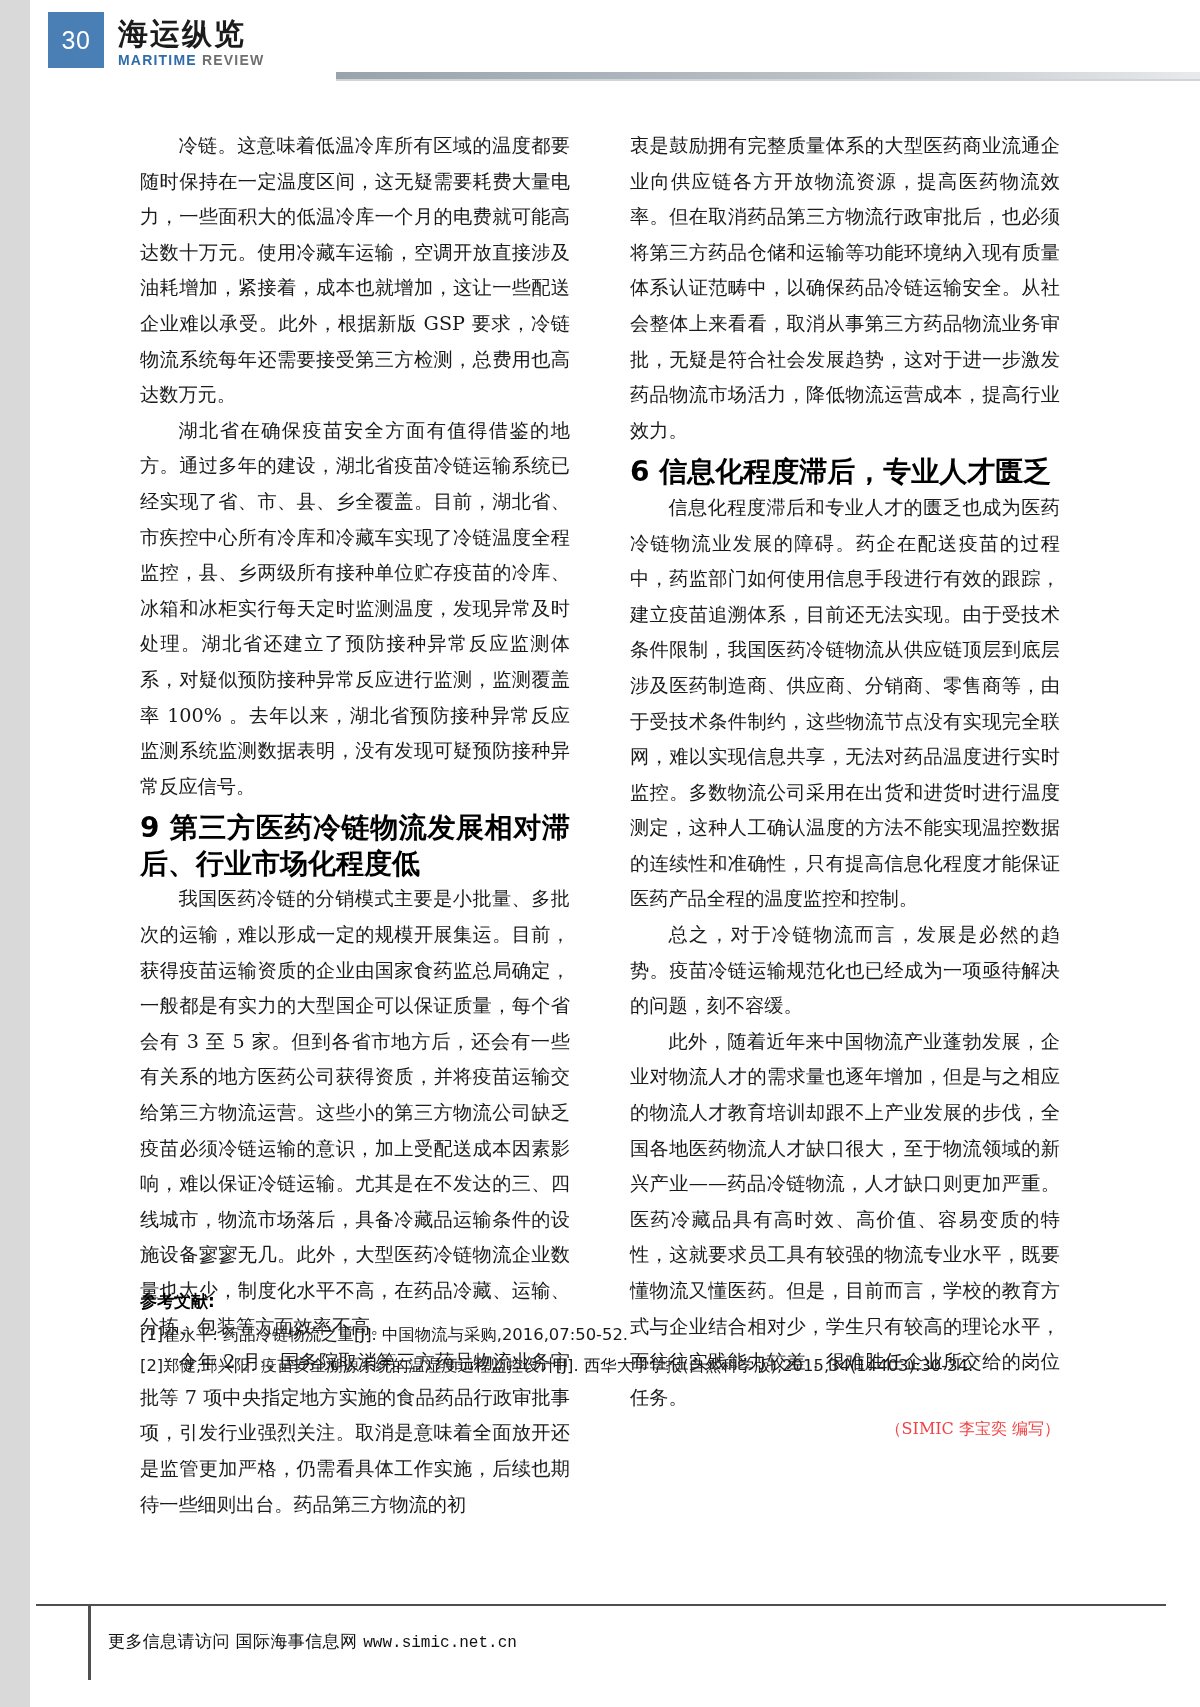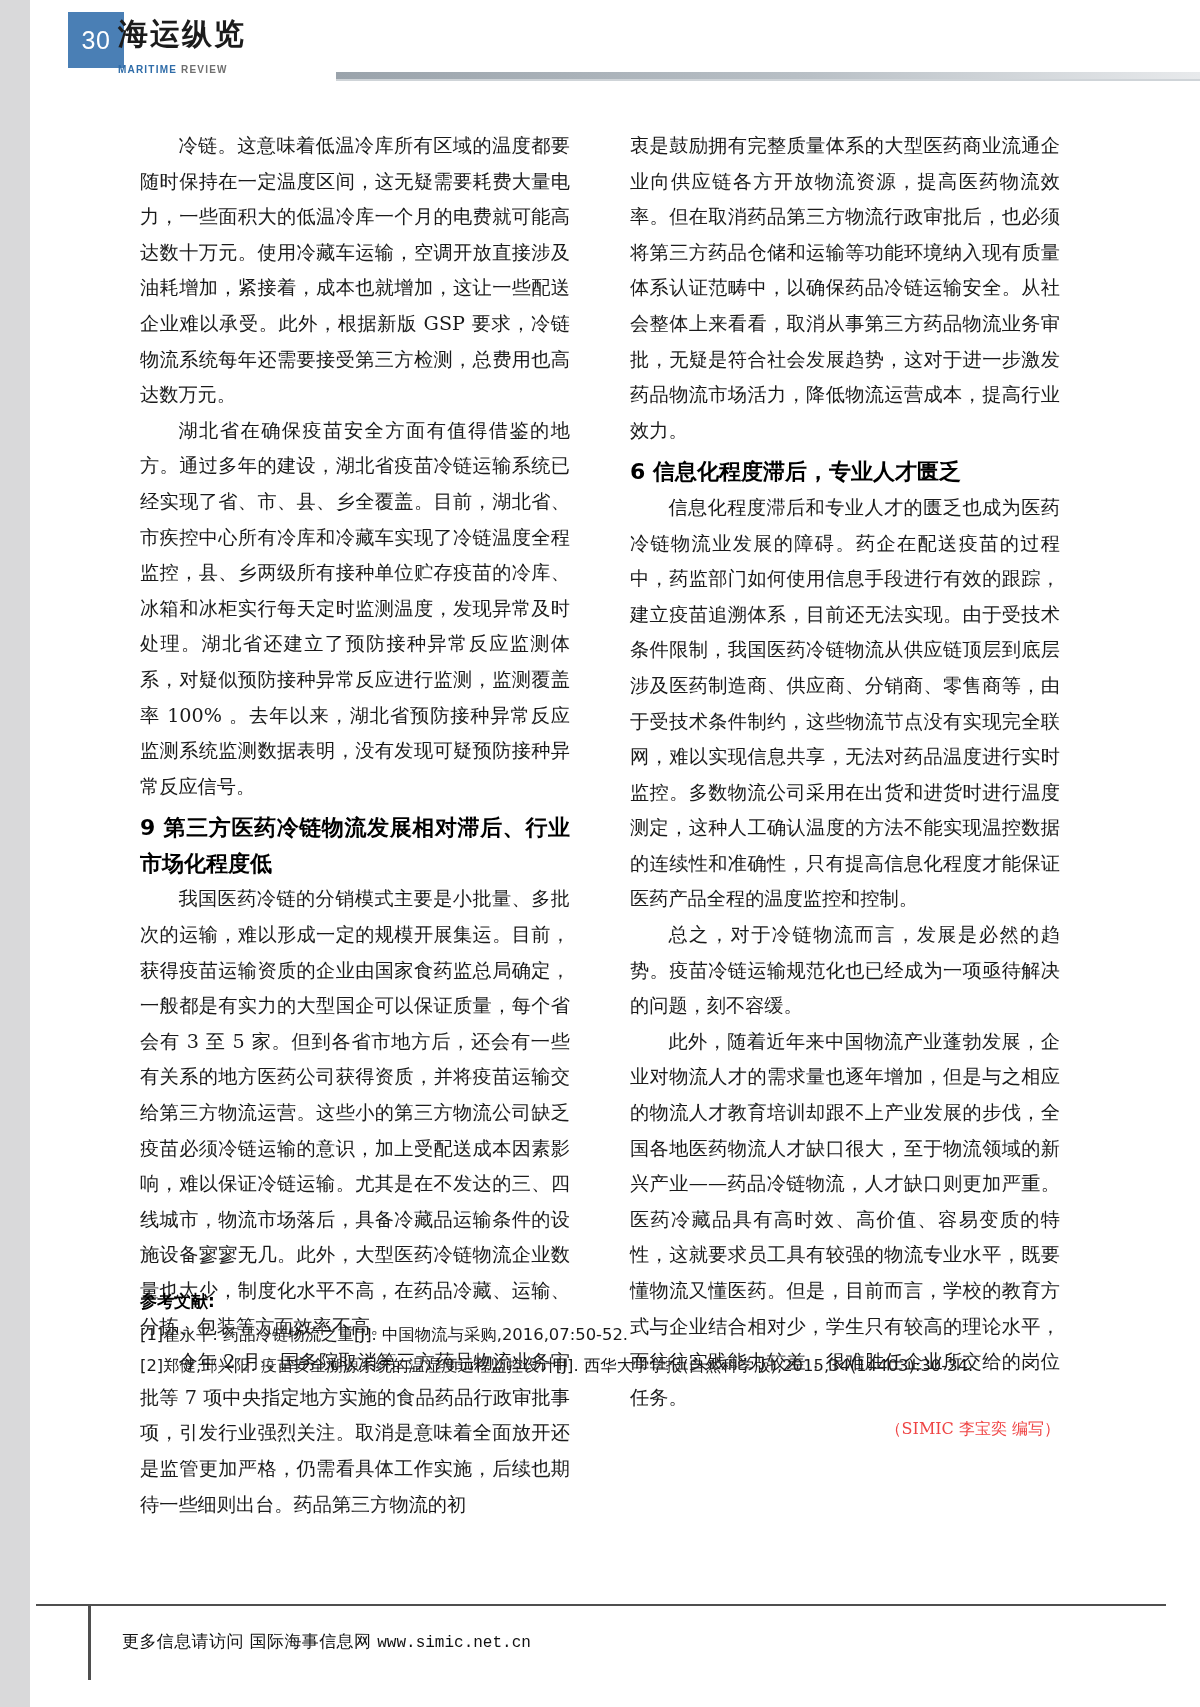--- a/index.html
+++ b/index.html
@@ -50,40 +50,39 @@
     width: 56px;
     height: 56px;
     background: #4a7fb5;
     color: #ffffff;
     font-family: "Liberation Sans", sans-serif;
     font-size: 25px;
     display: flex;
     align-items: center;
     justify-content: center;
     letter-spacing: 0.5px;
-    margin-left: 20px;
   }
   .masthead {
     position: absolute;
     left: 82px; top: 16px;
     width: 260px;
   }
   .masthead-cn {
     font-family: "DejaVu Sans", sans-serif;
     font-size: 30px;
     font-weight: bold;
     color: #1b1b1b;
     letter-spacing: 2px;
     line-height: 36px;
   }
   .masthead-en {
     font-family: "Liberation Sans", sans-serif;
-    font-size: 10px;
+    font-size: 14px;
     letter-spacing: 1.2px;
-    margin-top: 12px;
+    margin-top: 0;
     white-space: nowrap;
   }
   .masthead-en .m1 { color: #2f6ca8; font-weight: bold; }
   .masthead-en .m2 { color: #6f6f6f; font-weight: bold; }
 
   .header-rule {
     position: absolute;
     left: 300px;
     top: 72px;
     width: 864px;
@@ -122,21 +121,21 @@
     color: #1a1a1a;
     text-align: justify;
     text-justify: inter-ideograph;
     text-indent: 2em;
   }
   p.para.noindent { text-indent: 0; }
 
   h2.section {
     margin: 6px 0 0 0;
     font-family: "DejaVu Sans", sans-serif;
-    font-size: 22px;
+    font-size: 28px;
     font-weight: bold;
     line-height: 35.6px;
     color: #000000;
     text-align: justify;
   }
 
   
   .refs {
     position: absolute;
     left: 140px;
@@ -184,21 +183,20 @@
     background: #4f4f4f;
   }
   .footer-text {
     position: absolute;
     left: 108px;
     top: 1630px;
     font-family: "DejaVu Sans", sans-serif;
     font-size: 17px;
     color: #111111;
     letter-spacing: 0.4px;
-    margin-left: 14px;
   }
   .footer-text .url {
     font-family: "Liberation Mono", monospace;
     font-size: 16px;
     letter-spacing: 0px;
   }
 </style>
 </head>
 <body>
 

